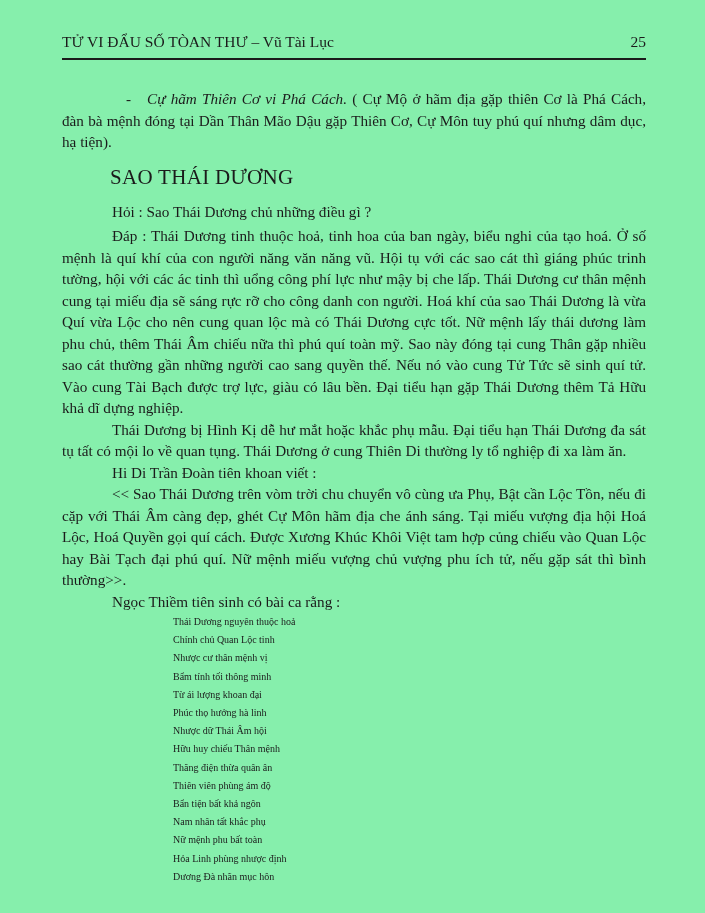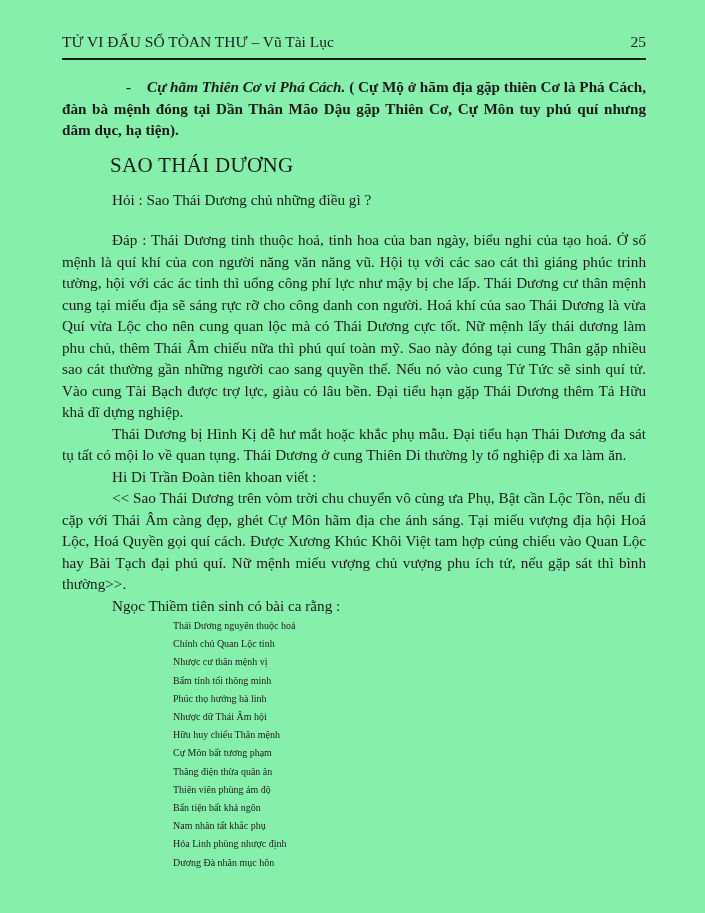--- a/index.html
+++ b/index.html
@@ -30,39 +30,38 @@
     border-top: 2px solid #1b1b1b;
     margin: 6px 0 0 0;
   }
   .para {
     margin: 0;
     font-size: 15.2px;
     line-height: 21.5px;
     text-align: justify;
   }
   .intro {
-    margin-top: 16px;
+    margin-top: 28px;
     text-indent: 64px;
-    font-weight: bold;
   }
   .dash {
     padding-right: 16px;
   }
   .section-title {
     font-size: 21px;
     font-weight: normal;
     letter-spacing: 0.3px;
     margin: 12px 0 12px 48px;
     line-height: 24px;
   }
   .indent {
     text-indent: 50px;
   }
   .question {
-    margin-bottom: 19px;
+    margin-bottom: 3px;
   }
   .poem {
     margin-left: 111px;
     margin-top: 1px;
   }
   .poem-line {
     font-size: 10px;
     line-height: 18.2px;
     white-space: nowrap;
   }
@@ -92,26 +91,27 @@
 
   <p class="para indent">&lt;&lt; Sao Thái Dương trên vòm trời chu chuyển vô cùng ưa Phụ, Bật cần Lộc Tồn, nếu đi cặp với Thái Âm càng đẹp, ghét Cự Môn hãm địa che ánh sáng. Tại miếu vượng địa hội Hoá Lộc, Hoá Quyền gọi quí cách. Được Xương Khúc Khôi Việt tam hợp củng chiếu vào Quan Lộc hay Bài Tạch đại phú quí. Nữ mệnh miếu vượng chủ vượng phu ích tử, nếu gặp sát thì bình thường&gt;&gt;.</p>
 
   <p class="para indent">Ngọc Thiềm tiên sinh có bài ca rằng :</p>
 
   <div class="poem">
     <div class="poem-line">Thái Dương nguyên thuộc hoả</div>
     <div class="poem-line">Chính chủ Quan Lộc tinh</div>
     <div class="poem-line">Nhược cư thân mệnh vị</div>
     <div class="poem-line">Bẩm tính tối thông minh</div>
+    <div class="poem-line">Từ ái lượng khoan đại</div>
     <div class="poem-line">Phúc thọ hưởng hà linh</div>
     <div class="poem-line">Nhược dữ Thái Âm hội</div>
     <div class="poem-line">Hữu huy chiếu Thân mệnh</div>
-    <div class="poem-line">Cự Môn bất tương phạm</div>
     <div class="poem-line">Thăng điện thừa quân ân</div>
     <div class="poem-line">Thiên viên phùng ám độ</div>
     <div class="poem-line">Bẩn tiện bất khả ngôn</div>
     <div class="poem-line">Nam nhân tất khắc phụ</div>
+    <div class="poem-line">Nữ mệnh phu bất toàn</div>
     <div class="poem-line">Hỏa Linh phùng nhược định</div>
     <div class="poem-line">Dương Đà nhãn mục hôn</div>
 
   </div>
 
 </div>
 
 </body></html>

